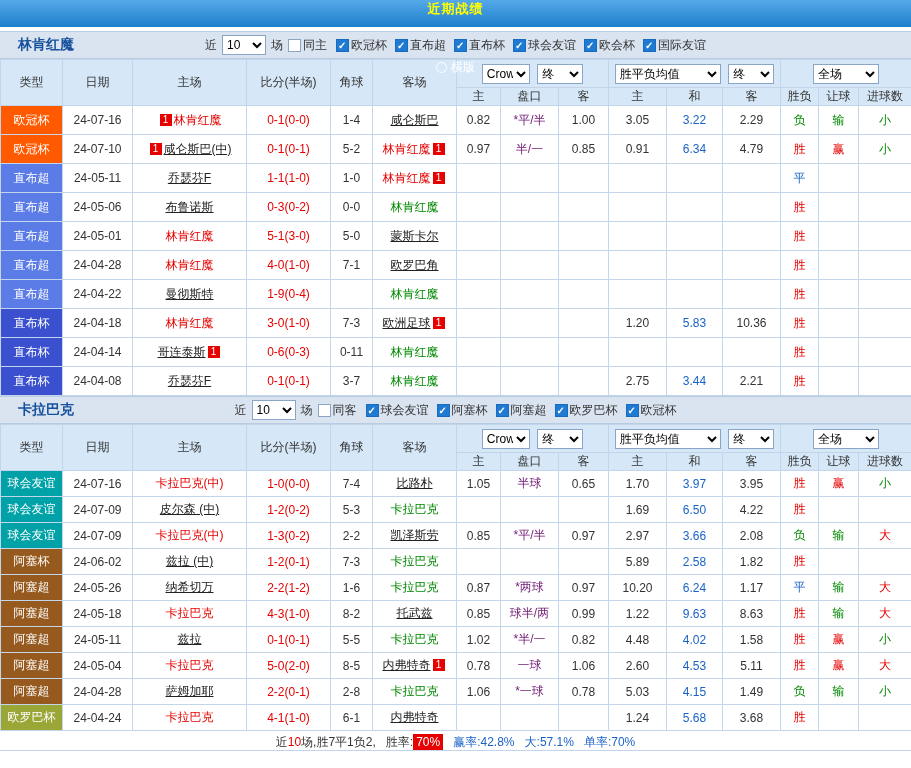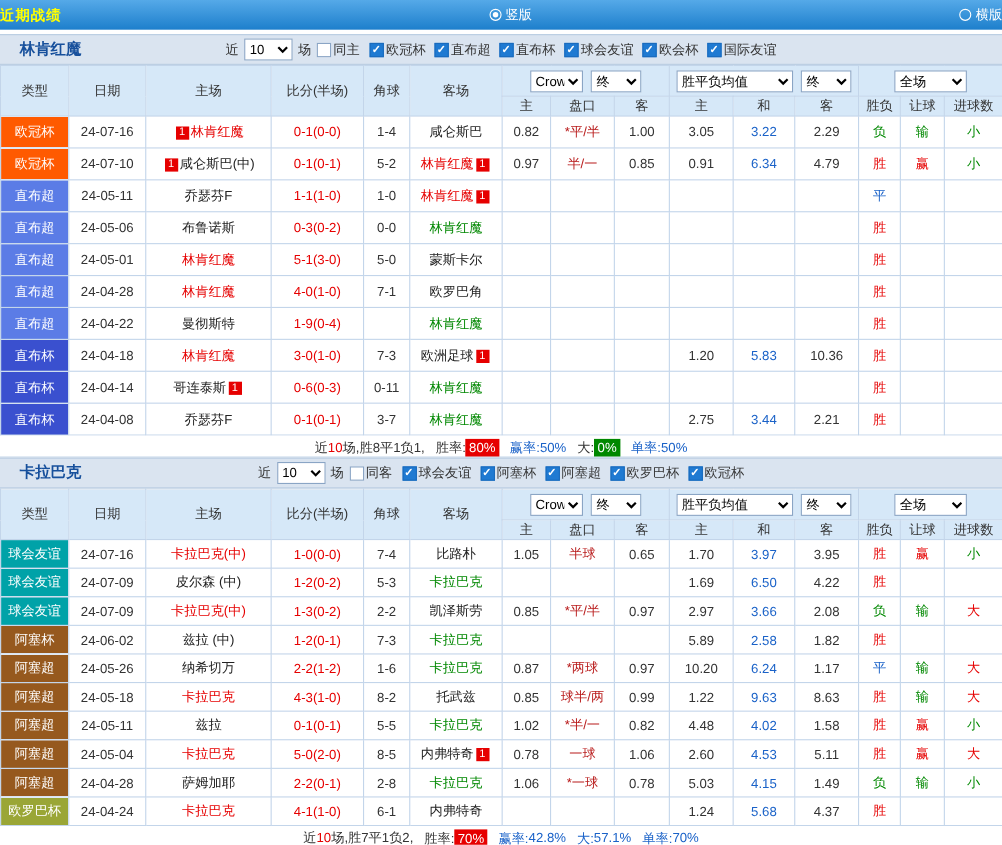--- a/index.html
+++ b/index.html
@@ -5,21 +5,21 @@
   * { box-sizing: border-box; }
   html,body { margin:0; padding:0; }
   body {
     width:911px; height:768px; overflow:hidden; background:#fff;
     font-family:"Liberation Sans","DejaVu Sans",sans-serif;
     font-size:12px; color:#333;
   }
   
   .topbar {
     height:27px; background:linear-gradient(#55a9e8,#1d7fcc);
-    display:flex; align-items:center; justify-content:space-between; gap:12px;
+    display:flex; align-items:center; justify-content:space-between; gap:12px;flex-direction:column;
   }
   .topbar .title { color:#ffff00; font-weight:bold; font-size:13px; letter-spacing:1px; }
   .topbar label { color:#fff; display:flex; align-items:center; gap:4px; cursor:pointer; }
   input[type=radio]{
     appearance:none; -webkit-appearance:none; width:11px; height:11px;
     border:1px solid #fff; border-radius:50%; background:transparent; margin:0; position:relative;
   }
   input[type=radio]:checked::before{ content:""; position:absolute; inset:2px; background:#fff; border-radius:50%; }
 
   
@@ -54,27 +54,27 @@
     border:1px solid #c3d5ea; text-align:center; padding:0;
     overflow:hidden; white-space:nowrap;
   }
   .stats thead th { background:#d6e8f8; font-weight:normal; color:#333; }
   .hrow1 th { height:28px; }
   .hrow2 th { height:18px; }
   .s0 tbody td { height:29px; }
   .s1 tbody td { height:26px; }
   td.type { color:#fff; }
   td.score { color:#e60000; }
-  td.hcap  { color:#b91c1c; }
+  td.hcap  { color:#701a75; }
   .c-red   { color:#e60000; }
   .c-green { color:#008800; }
   .c-blue, .blue { color:#1a62c8; }
   .t-red   { color:#e60000; }
   .t-green { color:#008800; }
-  .t-black { color:#222; }
+  .t-black { color:#222;text-decoration:underline; }
   .badge {
     display:inline-block; width:12px; height:12px; line-height:12px;
     background:#e60000; color:#fff; font-size:10px; margin:0 2px;
     text-align:center; vertical-align:1px;
   }
   
   .summary {
     height:20px; line-height:20px; text-align:center;
     border-bottom:1px solid #c3d5ea; background:#fff;
   }
@@ -356,21 +356,20 @@
           <td>2.75</td>
           <td class="blue">3.44</td>
           <td>2.21</td>
           <td class="res c-red">胜</td>
           <td class="res "></td>
           <td class="res "></td>
         </tr>
       </tbody>
   </table>
 
-  <div class="summary"><span>近</span><span class="c-red">10</span><span>场,胜8平1负1,</span><span class="gap">胜率:</span><span class="rate bg-red">80%</span><span class="gap c-blue">赢率:</span><span class="c-blue">50%</span><span class="gap">大:</span><span class="rate bg-green">0%</span><span class="gap c-blue">单率:</span><span class="c-blue">50%</span></div>
 </section>
 
 <section class="team-section s1">
   <div class="team-header">
     <span class="team-name">卡拉巴克</span>
     <div class="filters">
       <span>近</span>
       <select class="rounds"><option>10</option></select>
       <span>场</span>
       <label class="comp">
@@ -611,21 +610,21 @@
           <td>24-04-24</td>
           <td class="teamcell"><span class="t-red">卡拉巴克</span></td>
           <td class="score">4-1(1-0)</td>
           <td>6-1</td>
           <td class="teamcell"><span class="t-black">内弗特奇</span></td>
           <td></td>
           <td class="hcap"></td>
           <td></td>
           <td>1.24</td>
           <td class="blue">5.68</td>
-          <td>4.37</td>
+          <td>3.68</td>
           <td class="res c-red">胜</td>
           <td class="res "></td>
           <td class="res "></td>
         </tr>
       </tbody>
   </table>
 
   <div class="summary"><span>近</span><span class="c-red">10</span><span>场,胜7平1负2,</span><span class="gap">胜率:</span><span class="rate bg-red">70%</span><span class="gap c-blue">赢率:</span><span class="c-blue">42.8%</span><span class="gap c-blue">大:</span><span class="c-blue">57.1%</span><span class="gap c-blue">单率:</span><span class="c-blue">70%</span></div>
 </section>
 

